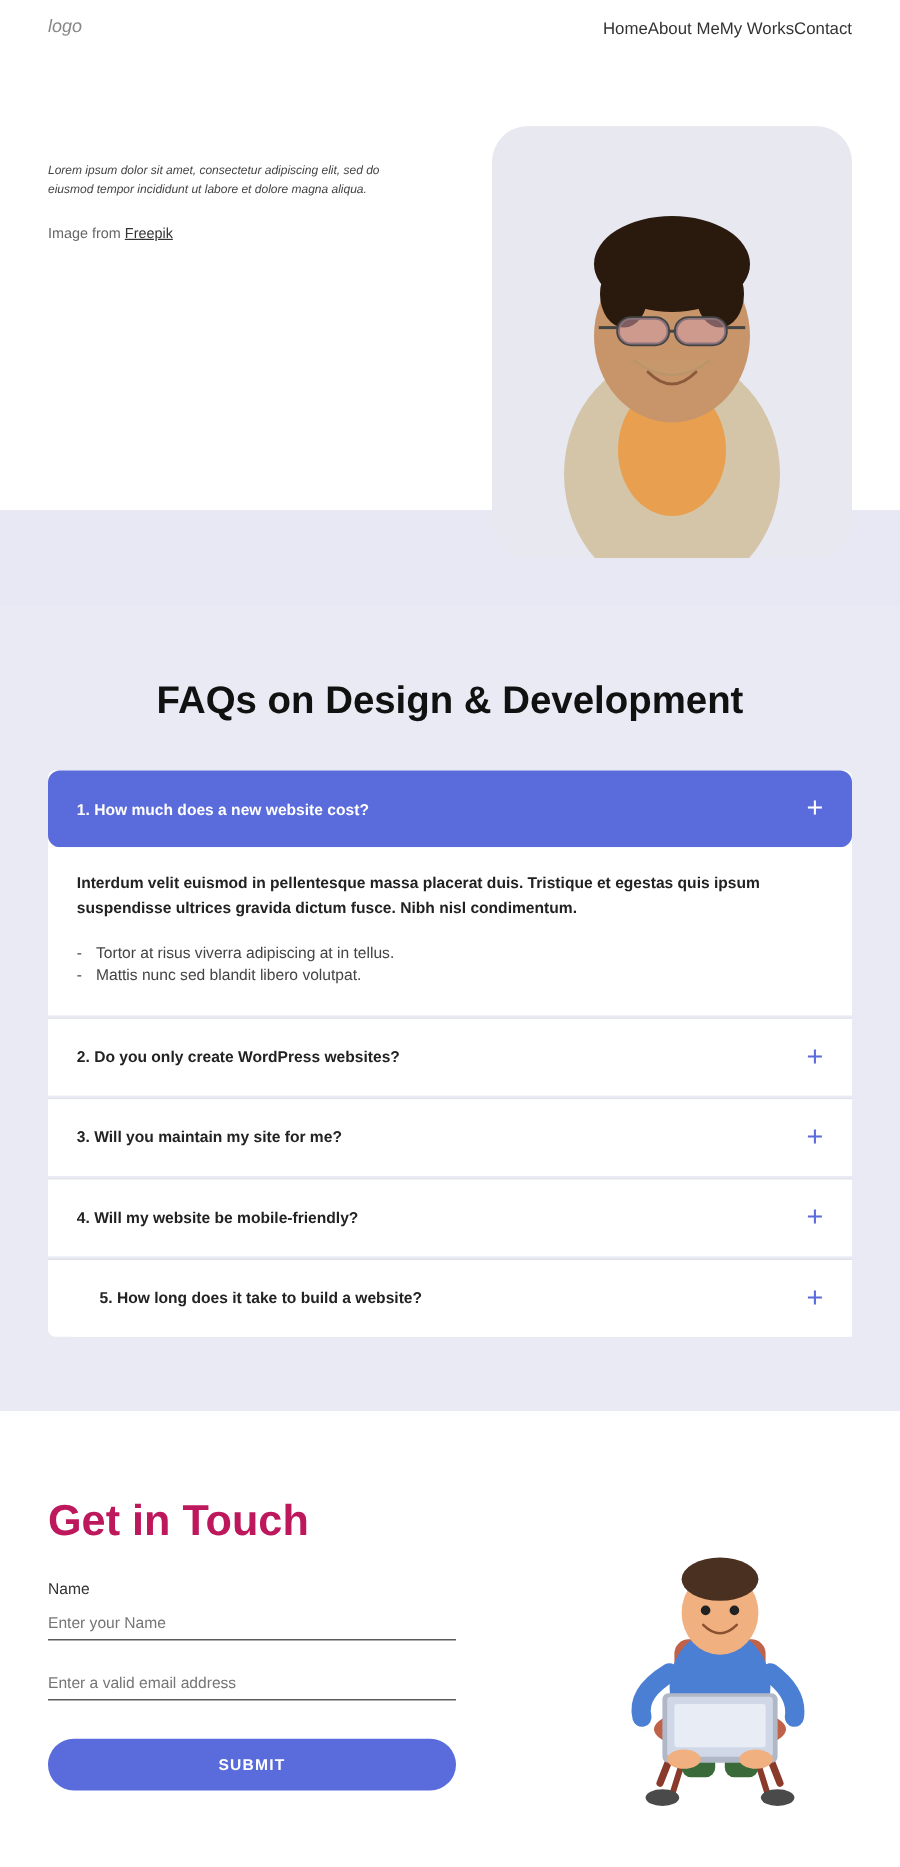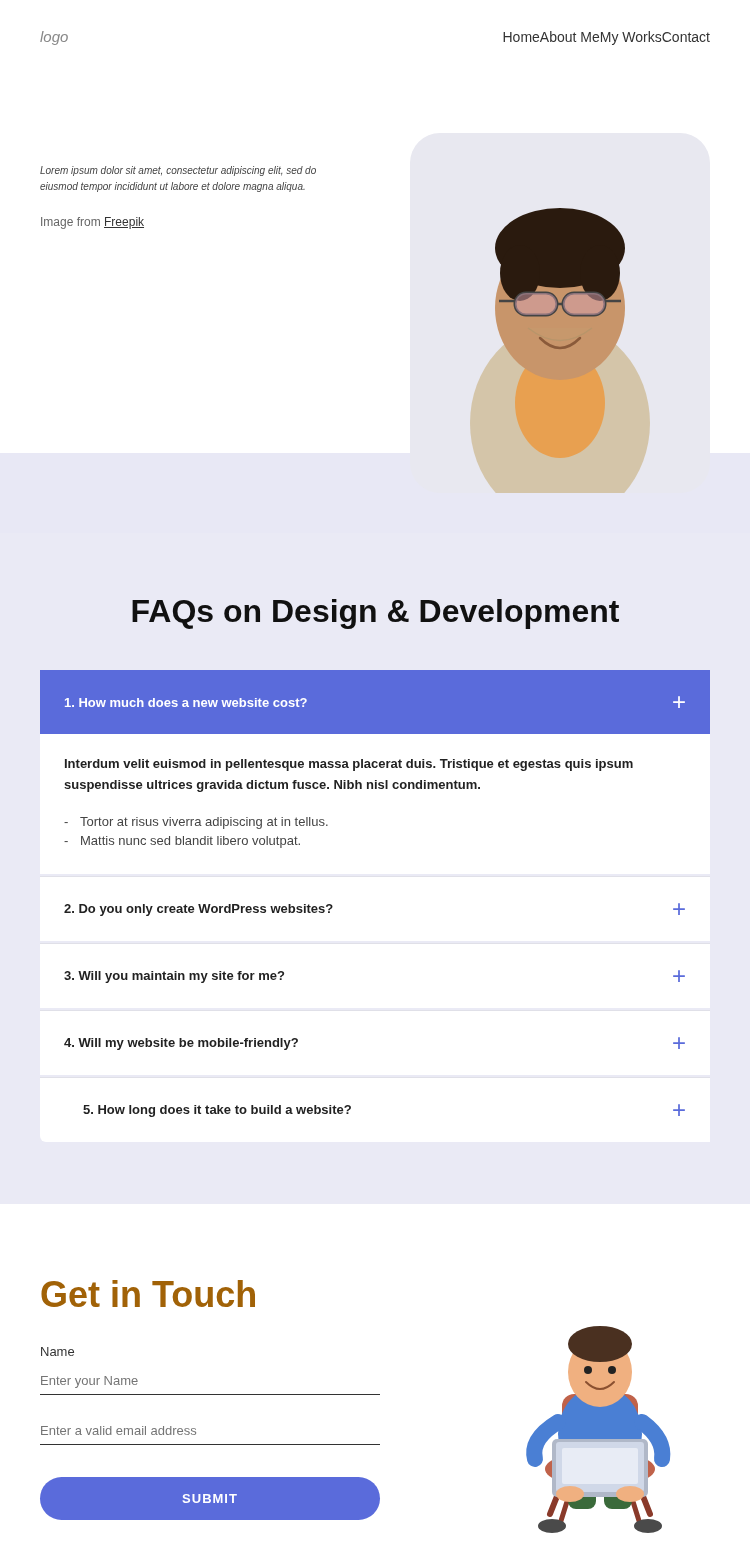--- a/index.html
+++ b/index.html
@@ -3,21 +3,21 @@
   <meta charset="utf-8">
   <style>
     * { box-sizing: border-box; margin: 0; padding: 0; }
     body { font-family: 'Segoe UI', Arial, sans-serif; color: #222; background: #fff; width: 750px; margin: 0 auto; }
 
     
     nav {
       display: flex;
       align-items: center;
       justify-content: space-between;
-      padding: 28px 40px;
+      padding: 14px 40px;
       background: #fff;
     }
     .nav-logo { font-size: 15px; color: #888; font-style: italic; }
     .nav-links { display: flex; }
     .nav-links a {
       text-decoration: none;
       color: #333;
       font-size: 14px;
     }
 
@@ -80,21 +80,21 @@
     .faq-item:last-child { border-radius: 0 0 6px 6px; padding-left: 19px; }
 
     .faq-header {
       display: flex;
       align-items: center;
       justify-content: space-between;
       padding: 20px 24px;
       cursor: pointer;
       background: #fff;
     }
-    .faq-header.active { background: #5a6bdb; border-radius: 0; }
+    .faq-header.active { background: #5a6bdb; border-radius: 10px; }
     .faq-header.active .faq-question { color: #fff; }
     .faq-header.active .faq-plus { color: #fff; }
 
     .faq-question { font-size: 13px; font-weight: 600; color: #222; }
     .faq-plus { font-size: 24px; color: #5a6bdb; font-weight: 300; line-height: 1; }
 
     .faq-body {
       padding: 20px 24px 24px 24px;
       background: #fff;
     }
@@ -124,21 +124,21 @@
 
     
     .contact-section {
       background: #fff;
       padding: 70px 40px 40px 40px;
       display: flex;
       align-items: flex-start;
       justify-content: space-between;
     }
     .contact-form { flex: 1; max-width: 340px; }
-    .contact-form h2 { font-size: 36px; font-weight: 700; color: #a16207; margin-bottom: 28px; }
+    .contact-form h2 { font-size: 36px; font-weight: 700; color: #be185d; margin-bottom: 28px; }
     .form-group { margin-bottom: 22px; }
     .form-group label { display: block; font-size: 13px; color: #333; margin-bottom: 8px; }
     .form-group input {
       width: 100%;
       border: none;
       border-bottom: 1.5px solid #333;
       outline: none;
       font-size: 13px;
       color: #999;
       padding: 6px 0;

